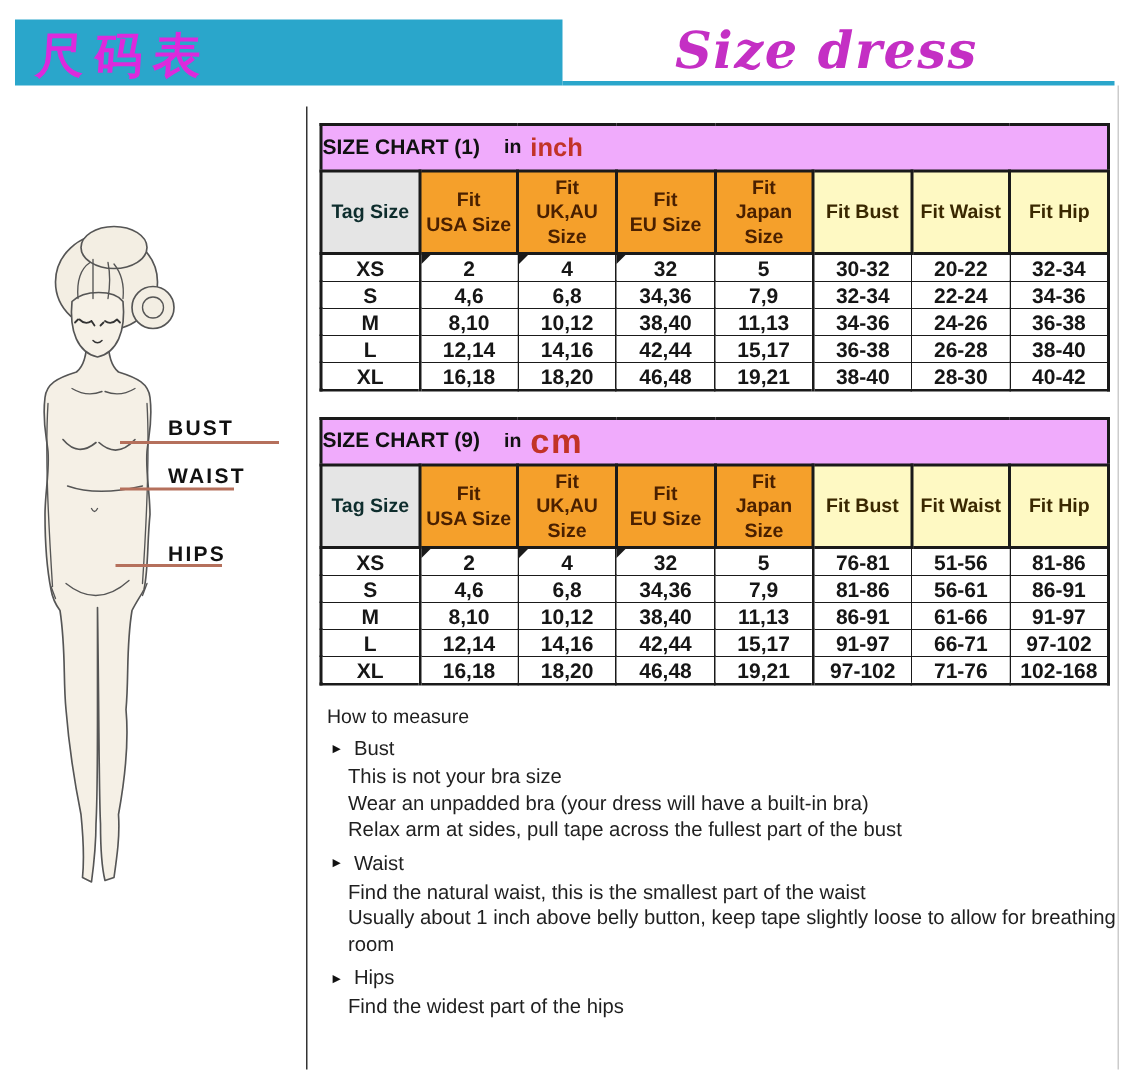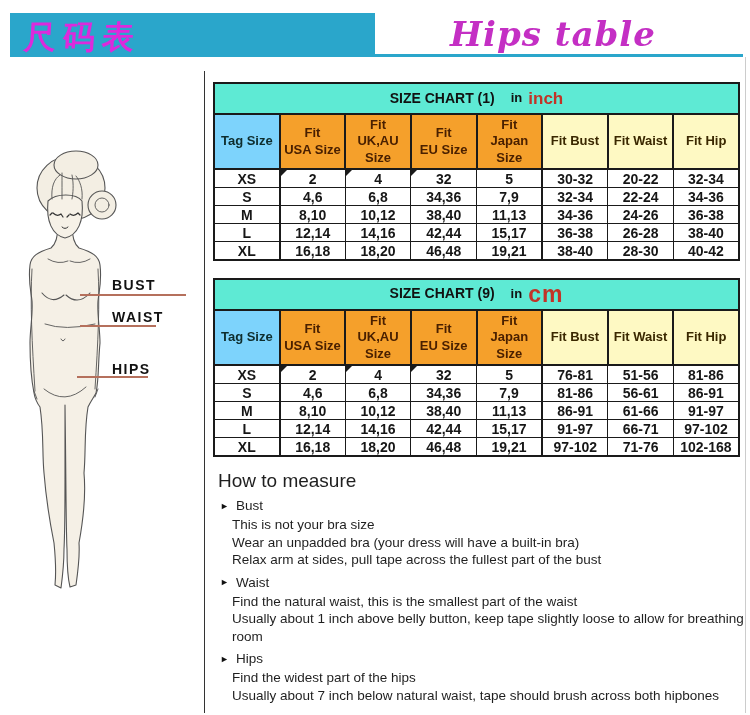--- a/index.html
+++ b/index.html
@@ -36,60 +36,60 @@
 
   
   table.size-table{
     position:absolute;left:213px;width:527px;border-collapse:collapse;table-layout:fixed;
     background:#fff;border:2px solid #1a1a1a;
   }
   .t-inch{top:82px;}
   .t-cm{top:278px;}
   .size-table td,.size-table th{border:1px solid #1a1a1a;padding:0;}
   .title-cell{
-    height:29px;text-align:center;font-weight:bold;font-size:14px;color:#111;
-    border-bottom:2px solid #1a1a1a;background:#5eead4;
+    height:29px;font-weight:bold;font-size:14px;color:#111;
+    border-bottom:2px solid #1a1a1a;background:#f0abfc;
   }
   .title-cell .unit-prefix{font-size:13px;margin-left:16px;}
   .title-cell .unit{color:#c23327;margin-left:6px;font-size:17px;vertical-align:middle;}
   .t-cm .title-cell .unit{font-size:23px;letter-spacing:1px;}
   .size-table th{
     height:53px;font-size:13px;font-weight:bold;text-align:center;vertical-align:middle;
     white-space:pre-line;line-height:1.25;border:2px solid #1a1a1a;
   }
-  .c-tag{background:#7dd3fc;color:#0e2d2d;}
+  .c-tag{background:#e5e5e5;color:#0e2d2d;}
   .c-or{background:#f5a02b;color:#4a2000;}
   .c-ye{background:#fef9c3;color:#3a2800;}
   .size-table tbody td{
     height:17px;text-align:center;font-weight:bold;font-size:14px;color:#161616;
     position:relative;background:#fff;
   }
   .size-table tbody td.col-0,.size-table tbody td.col-4{border-right-width:2px;}
   .size-table tbody tr:first-child td.col-1::before,
   .size-table tbody tr:first-child td.col-2::before,
   .size-table tbody tr:first-child td.col-3::before{
     content:"";position:absolute;left:0;top:0;width:0;height:0;
     border-top:6px solid #1a1a1a;border-right:6px solid transparent;
   }
 
   
   .howto{position:absolute;left:218px;top:470px;width:527px;color:#1f1f1f;}
-  .howto-title{font-size:19px;}
+  .howto-title{font-size:13px;}
   .howto-sec{margin-top:6px;}
   .howto-head{font-size:13.5px;margin-bottom:3px;display:flex;align-items:center;}
   .howto-head .tri{font-size:9px;margin-right:7px;margin-left:2px;color:#111;}
   .howto-line{font-size:13.5px;line-height:17.5px;margin-left:14px;}
 </style>
 </head>
 <body>
 
 <div class="topbar">
   <span class="cn-title">尺码表</span>
 </div>
-<div class="script-title">Hips table</div>
+<div class="script-title">Size dress</div>
 <div class="underline"></div>
 <div class="vsep"></div>
 <div class="redge"></div>
 
 <svg class="figure-svg" width="170" height="452" viewBox="0 0 170 452">
   <g stroke="#555" stroke-width="1.1" fill="#f5f0e6" stroke-linecap="round" stroke-linejoin="round">
 
     <path d="M40,82 C40,94 38,101 33,105 C20,109 13,113 12,122 C10,138 13,148 14,158
              C15,172 12,186 12,200 C12,218 13,235 16,250 C17,256 19,260 22,264
              C26,290 24,310 26,330 C28,355 32,380 36,400 C38,420 38,432 37,442
@@ -307,15 +307,14 @@
     <div class="howto-line">Find the natural waist, this is the smallest part of the waist</div>
     <div class="howto-line">Usually about 1 inch above belly button, keep tape slightly loose to allow for breathing room</div>
   </div>
 
   <div class="howto-sec">
     <div class="howto-head">
       <span class="tri">►</span>
       <span>Hips</span>
     </div>
     <div class="howto-line">Find the widest part of the hips</div>
-    <div class="howto-line">Usually about 7 inch below natural waist, tape should brush across both hipbones</div>
   </div>
 </div>
 
 </body></html>

